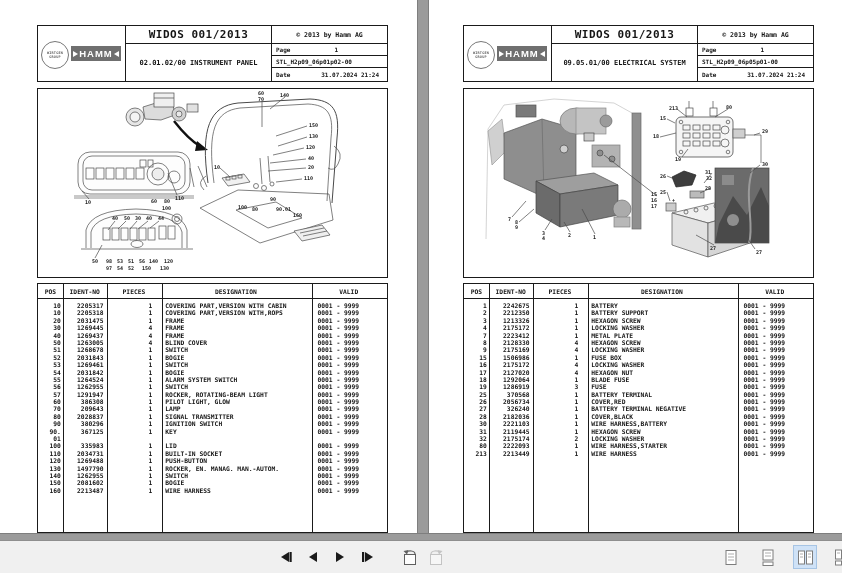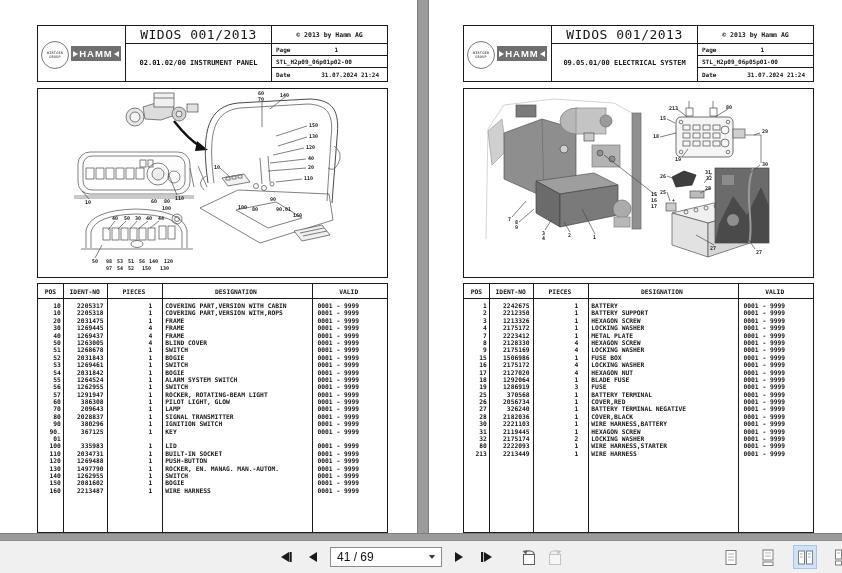--- a/index.html
+++ b/index.html
@@ -39,21 +39,21 @@
         color:#666;font-size:3.5px;line-height:4px;font-weight:bold;letter-spacing:0.2px;}
   .hamm{position:absolute;left:33px;top:20px;width:50px;height:15px;background:#6f6f6f;
         display:flex;align-items:center;justify-content:center;color:#fff;
         font:bold 9.5px "Liberation Sans",sans-serif;letter-spacing:1px;}
   .hamm::before{content:"";position:absolute;left:2px;top:5px;width:0;height:0;
         border-top:3px solid transparent;border-bottom:3px solid transparent;border-left:5px solid #fff;}
   .hamm::after{content:"";position:absolute;right:2px;top:5px;width:0;height:0;
         border-top:3px solid transparent;border-bottom:3px solid transparent;border-right:5px solid #fff;}
   .hdr-mid{width:146px;border-right:1px solid #1a1a1a;display:flex;flex-direction:column;box-sizing:border-box;}
   .hdr-title{height:17px;border-bottom:1px solid #1a1a1a;display:flex;align-items:center;justify-content:center;
-             font-weight:normal;font-size:13px;letter-spacing:0.5px;}
+             font-weight:bold;font-size:11px;letter-spacing:0.5px;}
   .hdr-section{flex:1;display:flex;align-items:center;justify-content:center;font-weight:bold;
                font-size:7px;text-align:center;padding:0 2px;}
   .hdr-right{flex:1;display:flex;flex-direction:column;}
   .hdr-copy{height:17px;border-bottom:1px solid #1a1a1a;display:flex;align-items:center;justify-content:center;
             font-weight:bold;font-size:6.5px;}
   .hdr-row{height:12px;border-bottom:1px solid #1a1a1a;display:flex;align-items:center;
            font-weight:bold;font-size:6px;padding:0 4px;box-sizing:border-box;}
   .hdr-row .pgnum{margin-left:44px;}
   .hdr-row.date{flex:1;border-bottom:none;justify-content:space-between;padding-right:8px;}
   .diagram{position:absolute;top:63px;left:0;width:351px;height:190px;border:1.2px solid #1a1a1a;
@@ -781,24 +781,20 @@
         <svg width="15" height="12" viewBox="0 0 15 12">
           <polygon points="10,1 2,6 10,11" fill="#1a1a1a"></polygon>
             <rect x="10.5" y="1" width="2.2" height="10" fill="#1a1a1a"></rect>
         </svg>
       </button>
       <button class="tb-btn">
         <svg width="12" height="12" viewBox="0 0 12 12">
           <polygon points="10,1 2,6 10,11" fill="#1a1a1a"></polygon>
         </svg>
       </button>
-      <div class="pagebox">
-        <span>41 / 69</span>
-        <span class="caret"></span>
-      </div>
       <button class="tb-btn">
         <svg width="12" height="12" viewBox="0 0 12 12">
           <polygon points="2,1 10,6 2,11" fill="#1a1a1a"></polygon>
         </svg>
       </button>
       <button class="tb-btn">
         <svg width="15" height="12" viewBox="0 0 15 12">
           <rect x="2" y="1" width="2.2" height="10" fill="#1a1a1a"></rect>
             <polygon points="5,1 13,6 5,11" fill="#1a1a1a"></polygon>
         </svg>

